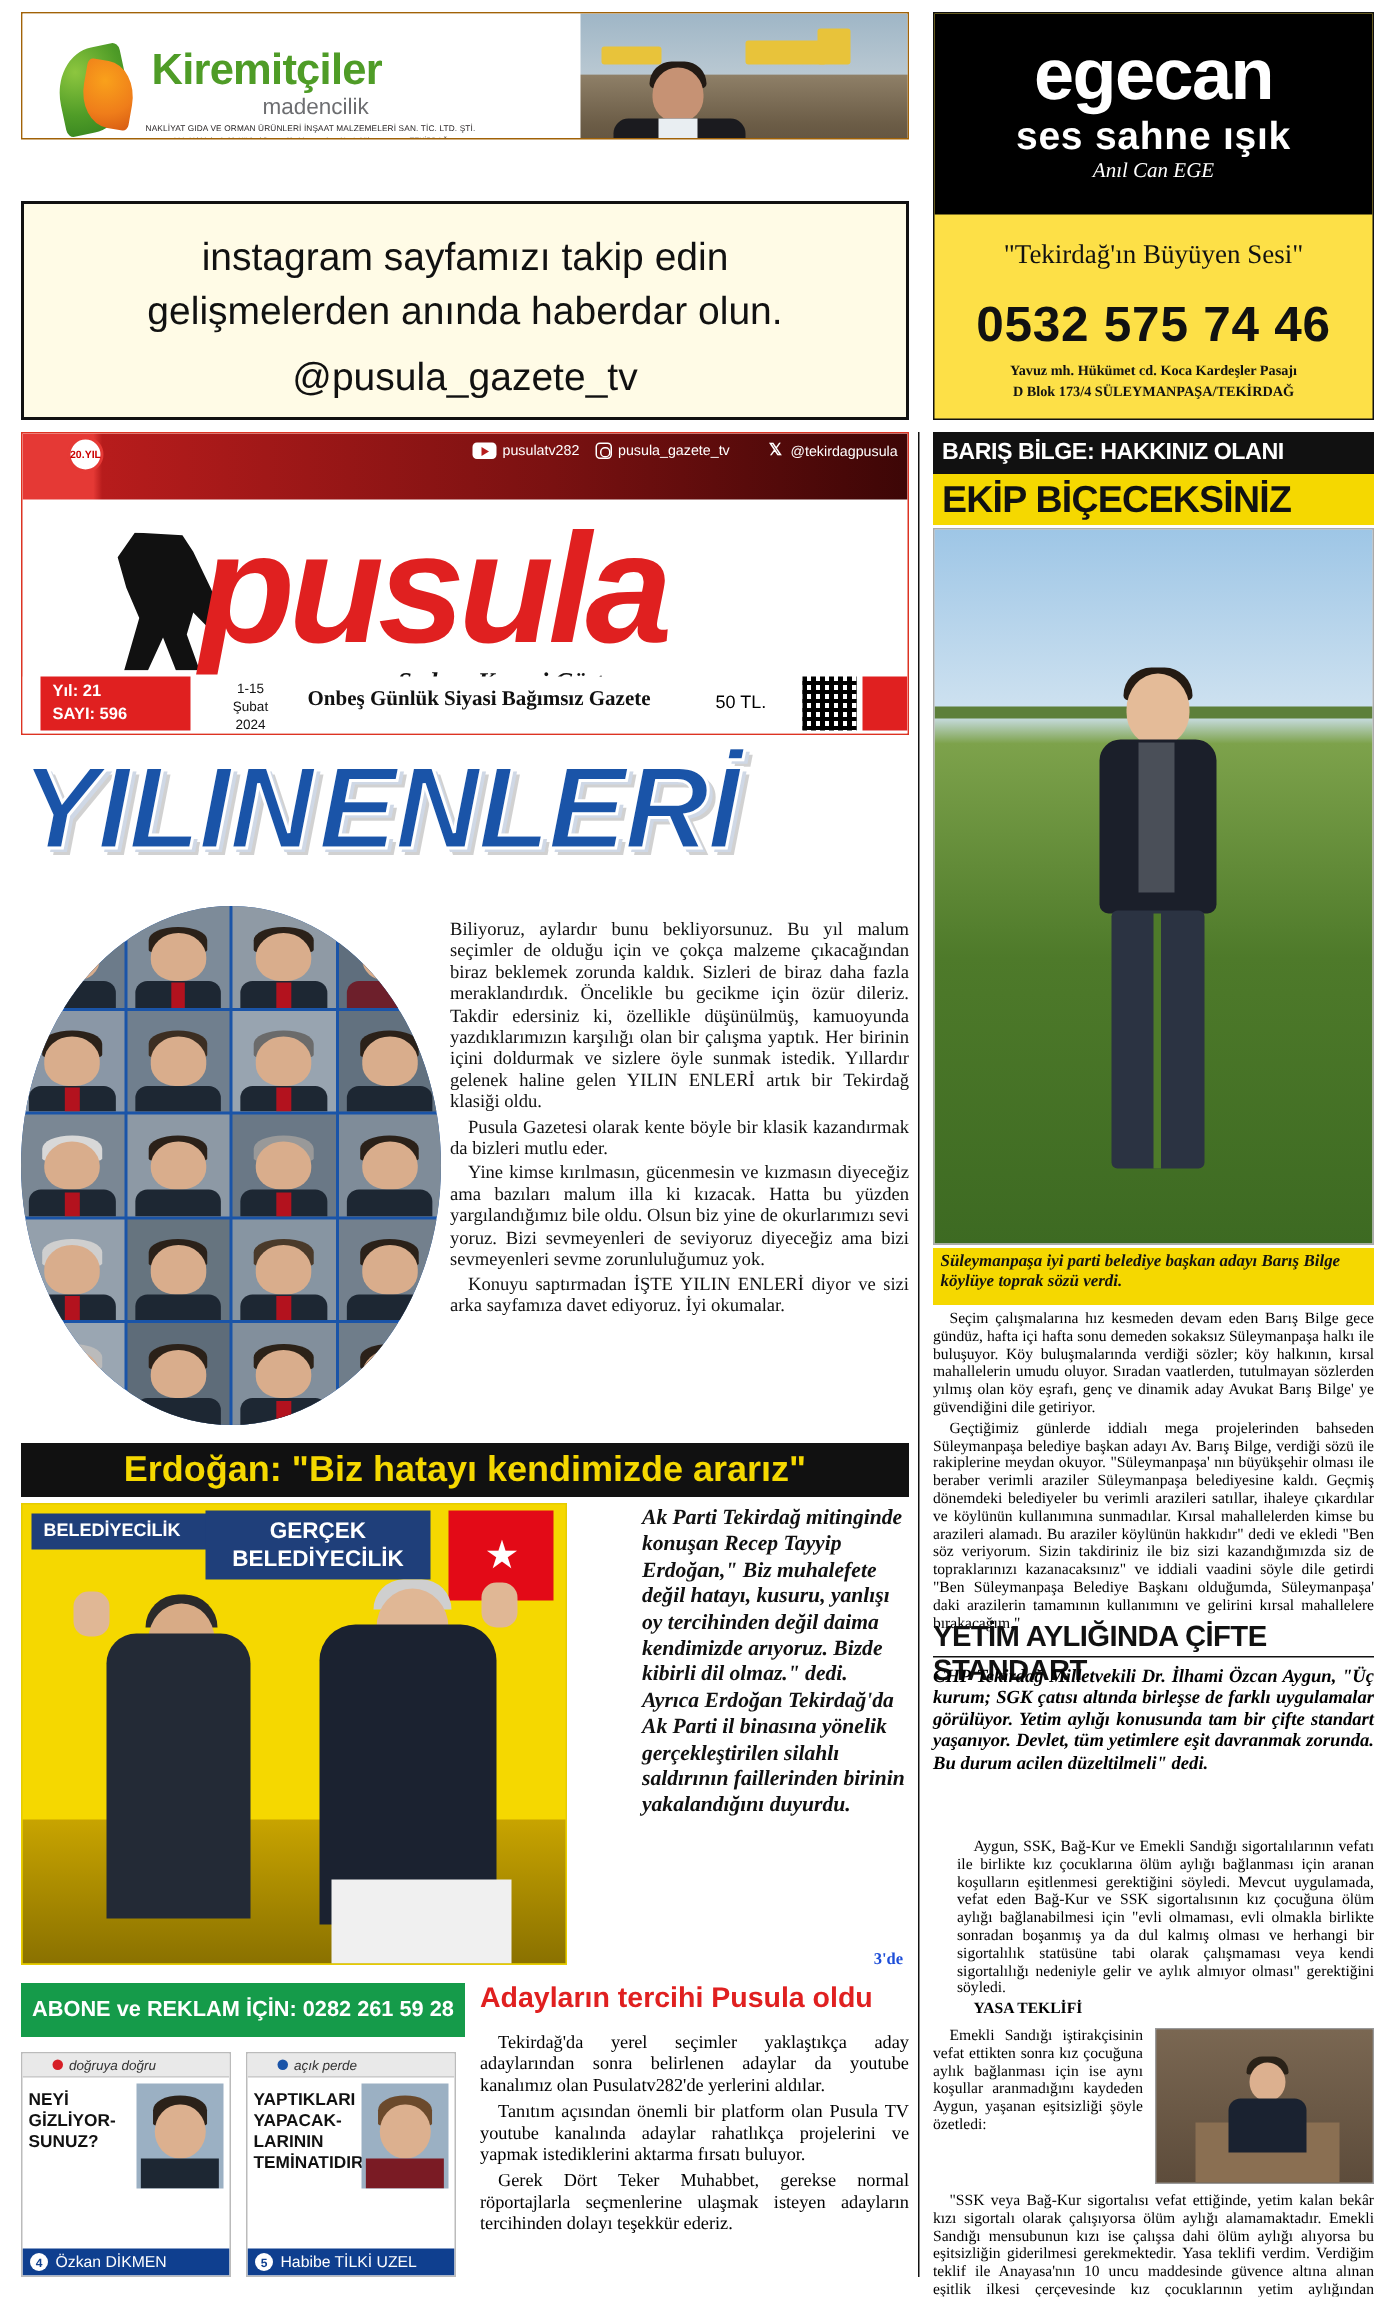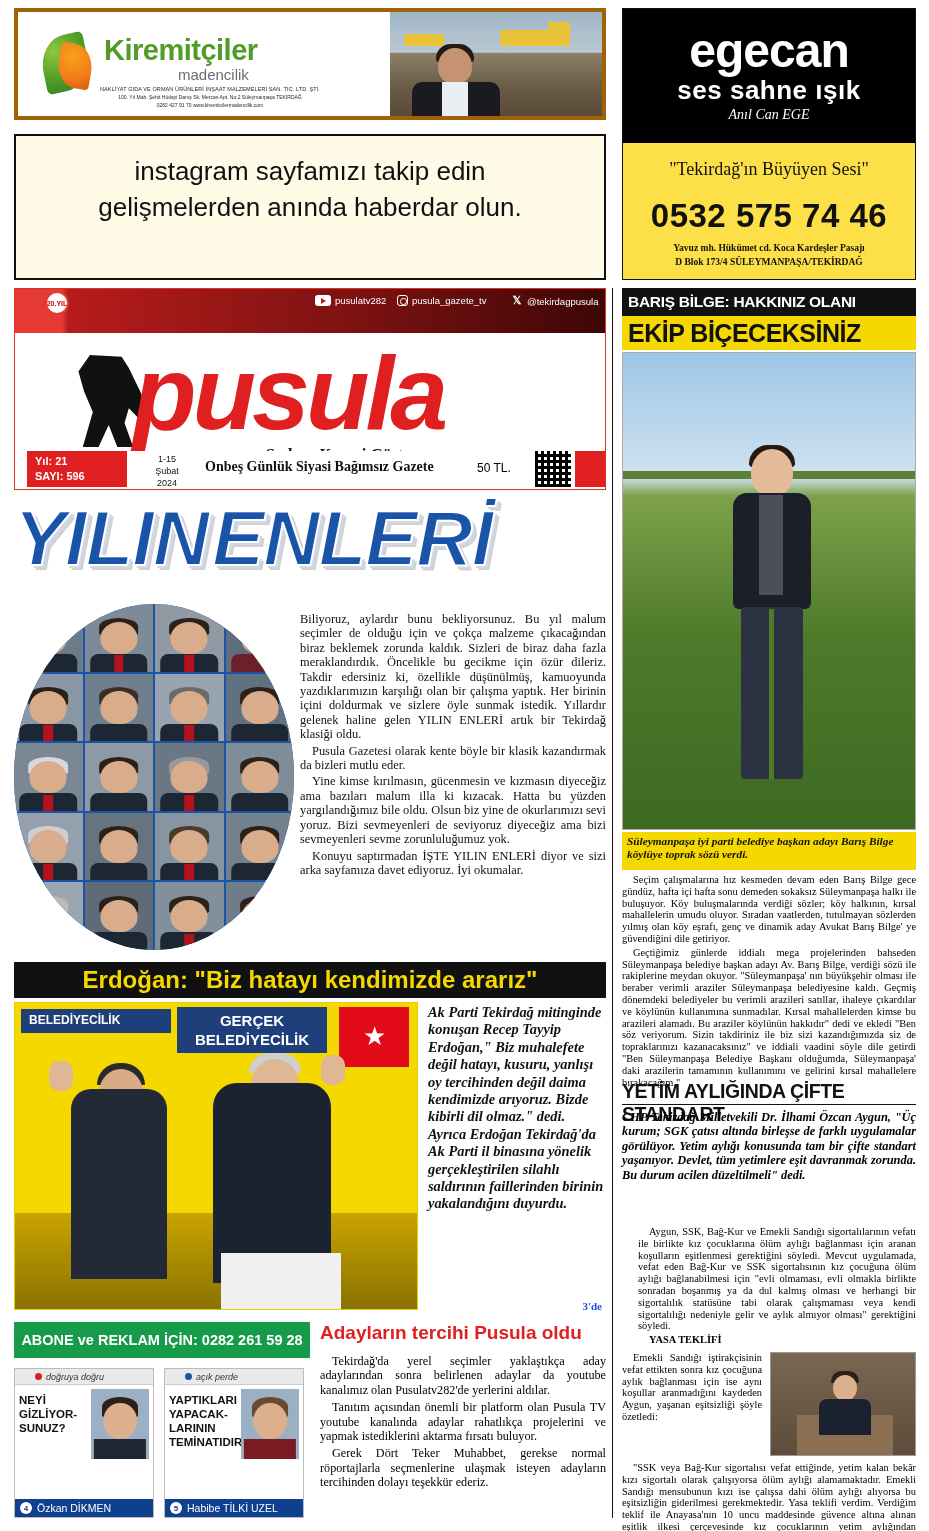--- a/index.html
+++ b/index.html
@@ -12,22 +12,22 @@
     overflow: hidden;
     position: relative;
   }
   .page { position: relative; width: 929px; height: 1531px; }
 
   
   .abs { position: absolute; }
 
   
   .ad-kiremit {
-    left: 14px; top: 8px; width: 592px; height: 112px;
-    border: 4px solid #a16207; background: #fff; overflow: hidden;
+    left: 14px; top: 8px; width: 592px; height: 85px;
+    border: 1px solid #a16207; background: #fff; overflow: hidden;
   }
   .kire-left { position:absolute; left:0; top:0; width:372px; height:106px; background:#fff; }
   .kire-logo { position:absolute; left:16px; top:20px; width:62px; height:62px; }
   .leaf {
     position:absolute; width:46px; height:56px; left:8px; top:3px;
     background: radial-gradient(circle at 30% 25%, #8dc63f 0%, #4f9c27 55%, #2f7d1e 100%);
     border-radius: 60% 10% 60% 10%;
     transform: rotate(-12deg);
   }
   .leaf2 {
@@ -220,21 +220,21 @@
 
   
   .erdo-title {
     left:14px; top:962px; width:592px; height:36px;
     background:#111; color:#f5d800;
     font-family:"Liberation Sans", sans-serif; font-weight:bold; font-size:24px;
     display:flex; align-items:center; justify-content:center;
   }
   .erdo-wrap { left:14px; top:1002px; width:592px; height:310px; }
   .erdo-photo {
-    position:absolute; left:0; top:0; width:404px; height:308px;
+    position:absolute; left:0; top:0; width:364px; height:308px;
     background:#f5d800; overflow:hidden; border:1px solid #e6cc00;
   }
   .ep-banner-l {
     position:absolute; left:6px; top:6px; width:150px; height:24px; background:#1f3f7a; color:#fff;
     font-family:"Liberation Sans", sans-serif; font-size:12px; font-weight:bold; padding:4px 0 0 8px;
   }
   .ep-banner-r {
     position:absolute; right:90px; top:4px; width:150px; height:46px; background:#1f3f7a; color:#fff;
     font-family:"Liberation Sans", sans-serif; font-size:15px; font-weight:bold; text-align:center; padding-top:4px; line-height:19px;
   }
@@ -412,20 +412,21 @@
     </div>
     <div class="ege-slogan">"Tekirdağ'ın Büyüyen Sesi"</div>
     <div class="ege-phone">0532 575 74 46</div>
     <div class="ege-addr1">Yavuz mh. Hükümet cd. Koca Kardeşler Pasajı</div>
     <div class="ege-addr2">D Blok 173/4 SÜLEYMANPAŞA/TEKİRDAĞ</div>
   </div>
 
   <div class="abs ad-insta">
     <div class="insta-l1">instagram sayfamızı takip edin</div>
     <div class="insta-l2">gelişmelerden anında haberdar olun.</div>
+    <div class="insta-handle">@pusula_gazete_tv</div>
   </div>
 
   <div class="abs masthead">
     <div class="mh-topbar">
       <div class="mh-badge">20.YIL</div>
       <div class="mh-social" style="left:300px;">
         <span class="yt-ic"></span>
         <span>pusulatv282</span>
       </div>
       <div class="mh-social" style="left:382px;">

